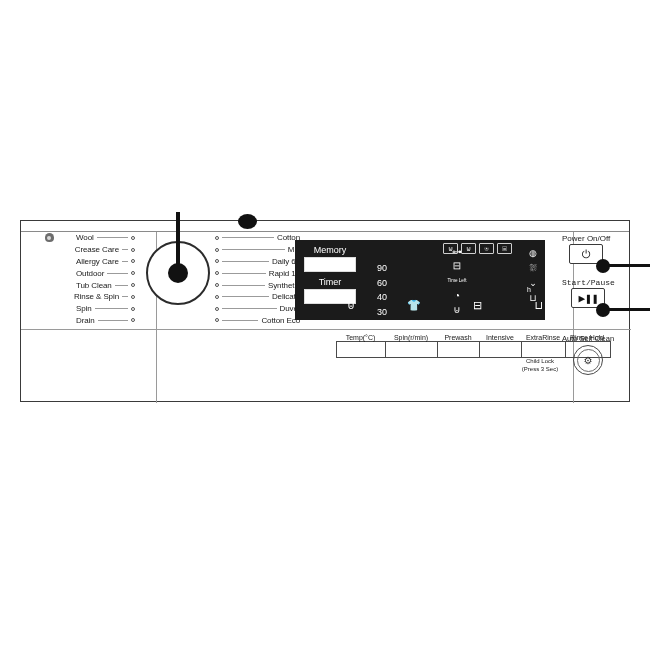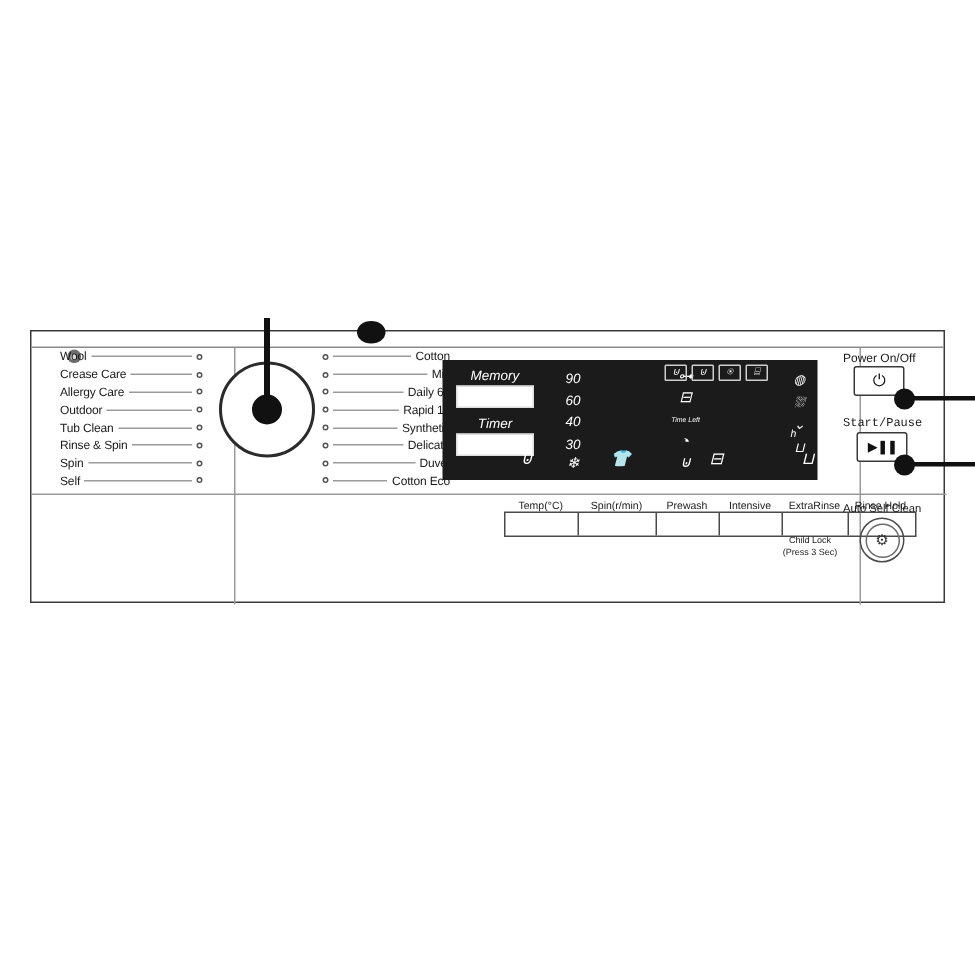--- a/index.html
+++ b/index.html
@@ -62,21 +62,21 @@
 
   
   .prog-list { position: absolute; font-size: 8px; color: #1a1a1a; }
   .prog-left  { left: 40px; top: 232px; width: 95px; }
   .prog-right { left: 215px; top: 232px; width: 85px; }
 
   .prog-row {
     display: flex; align-items: center;
     height: 11.8px; white-space: nowrap;
   }
-  .prog-left .prog-row { justify-content: flex-end; }
+  .prog-left .prog-row { justify-content: flex-end; margin-left: 36px; }
   .prog-right .prog-row { justify-content: center; }
 
   .prog-label { font-size: 8px; letter-spacing: -0.1px; }
   .prog-leader {
     flex: 1 1 auto; min-width: 6px;
     border-top: 1px solid #9b9b9b; height: 0;
     margin: 0 3px;
   }
   .prog-led {
     width: 4px; height: 4px; flex: 0 0 auto;
@@ -93,36 +93,35 @@
     left: 2px; top: 2.5px; width: 4px; height: 4px;
     background: #d8d8d8; border-radius: 50%;
   }
 
   
   .lcd {
     position: absolute; left: 295px; top: 240px;
     width: 250px; height: 80px;
     background: #1b1b1b;
     color: #ffffff;
-    font-style: italic;
   }
   .lcd-memtimer {
     position: absolute; left: 6px; top: 4px;
     width: 58px; text-align: center;
   }
   .lcd-memtimer .mt-label {
     font-size: 9px; color: #fff; line-height: 12px;
   }
   .mt-box {
     width: 52px; height: 15px; margin: 1px auto 4px auto;
     background: #fff; border: 1px solid #ddd;
   }
 
   .num-col {
-    position: absolute; top: 5px;
+    position: absolute; top: 21px;
     width: 30px; text-align: center;
     font-size: 9px; line-height: 14.5px; color: #fff;
   }
   .num-col-temp { left: 72px; }
   .num-col-spin { left: 110px; }
   .col-glyph { font-size: 10px; line-height: 13px; }
 
   .opt-col {
     position: absolute; left: 148px; top: 5px;
     width: 28px; text-align: center;
@@ -288,21 +287,21 @@
       <span class="prog-label">Rinse &amp; Spin</span>
       <span class="prog-leader"></span>
       <span class="prog-led"></span>
     </div>
     <div class="prog-row">
       <span class="prog-label">Spin</span>
       <span class="prog-leader"></span>
       <span class="prog-led"></span>
     </div>
     <div class="prog-row">
-      <span class="prog-label">Self</span>
+      <span class="prog-label">Drain</span>
       <span class="prog-leader"></span>
       <span class="prog-led"></span>
     </div>
   </div>
 
   <div class="prog-list prog-right">
     <div class="prog-row">
       <span class="prog-led"></span>
       <span class="prog-leader"></span>
       <span class="prog-label">Cotton</span>

